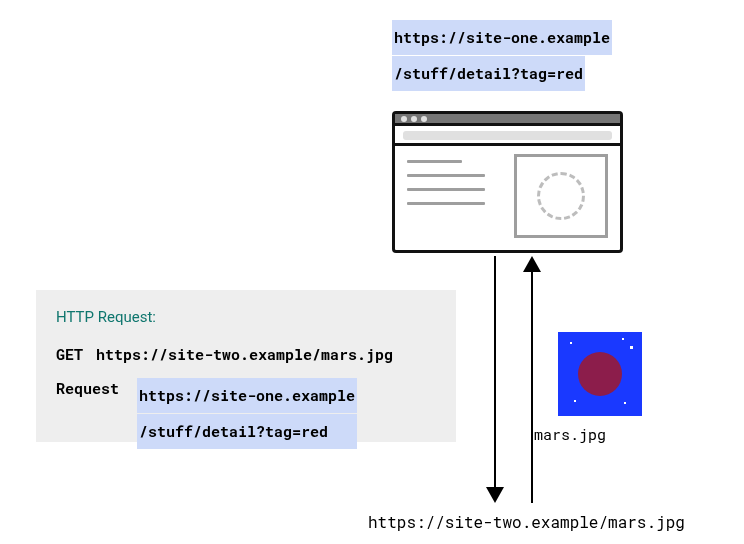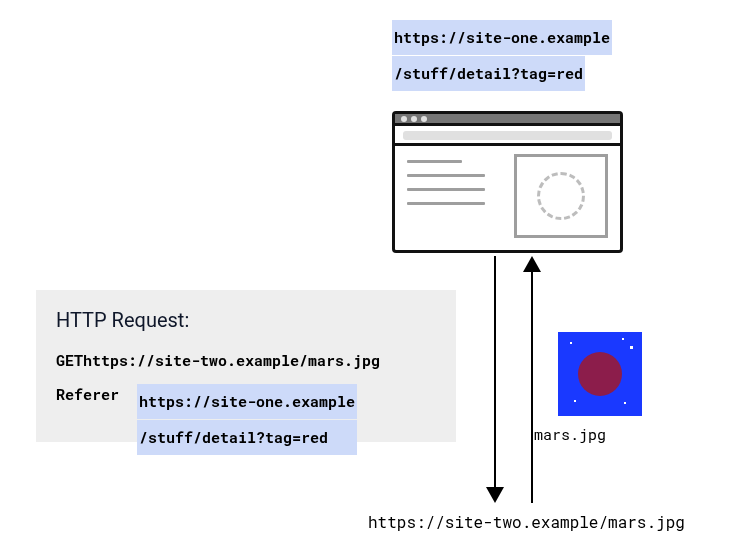--- a/index.html
+++ b/index.html
@@ -122,28 +122,28 @@
   #request-box {
     position: absolute;
     left: 36px;
     top: 290px;
     width: 420px;
     height: 152px;
     background: #eee;
     padding: 18px 16px 16px 20px;
   }
   #req-title {
-    color: #0f172a;
-    font-size: 20px;
+    color: #0f766e;
+    font-size: 15px;
     font-weight: 420;
     margin-bottom: 18px;
   }
   #req-get {
     display: flex;
-    gap: 0;
+    gap: 13px;
     margin-bottom: 14px;
   }
   #req-ref-line {
     display: flex;
     align-items: flex-start;
     gap: 18px;
   }
   #req-ref-urls { display: flex; flex-direction: column; gap: 1px; }
 
   
@@ -218,21 +218,21 @@
   </div>
 </div>
 
 <div id="request-box">
   <div id="req-title">HTTP Request:</div>
   <div id="req-get">
     <span class="mono-b">GET</span>
     <span class="mono-b">https://site-two.example/mars.jpg</span>
   </div>
   <div id="req-ref-line">
-    <span class="mono-b">Referer</span>
+    <span class="mono-b">Request</span>
     <div id="req-ref-urls">
       <span class="hl">https://site-one.example</span>
       <span class="hl">/stuff/detail?tag=red</span>
     </div>
   </div>
 </div>
 
 <div id="mars">
   <div id="mars-planet"></div>
   <div class="star" id="s1"></div>

